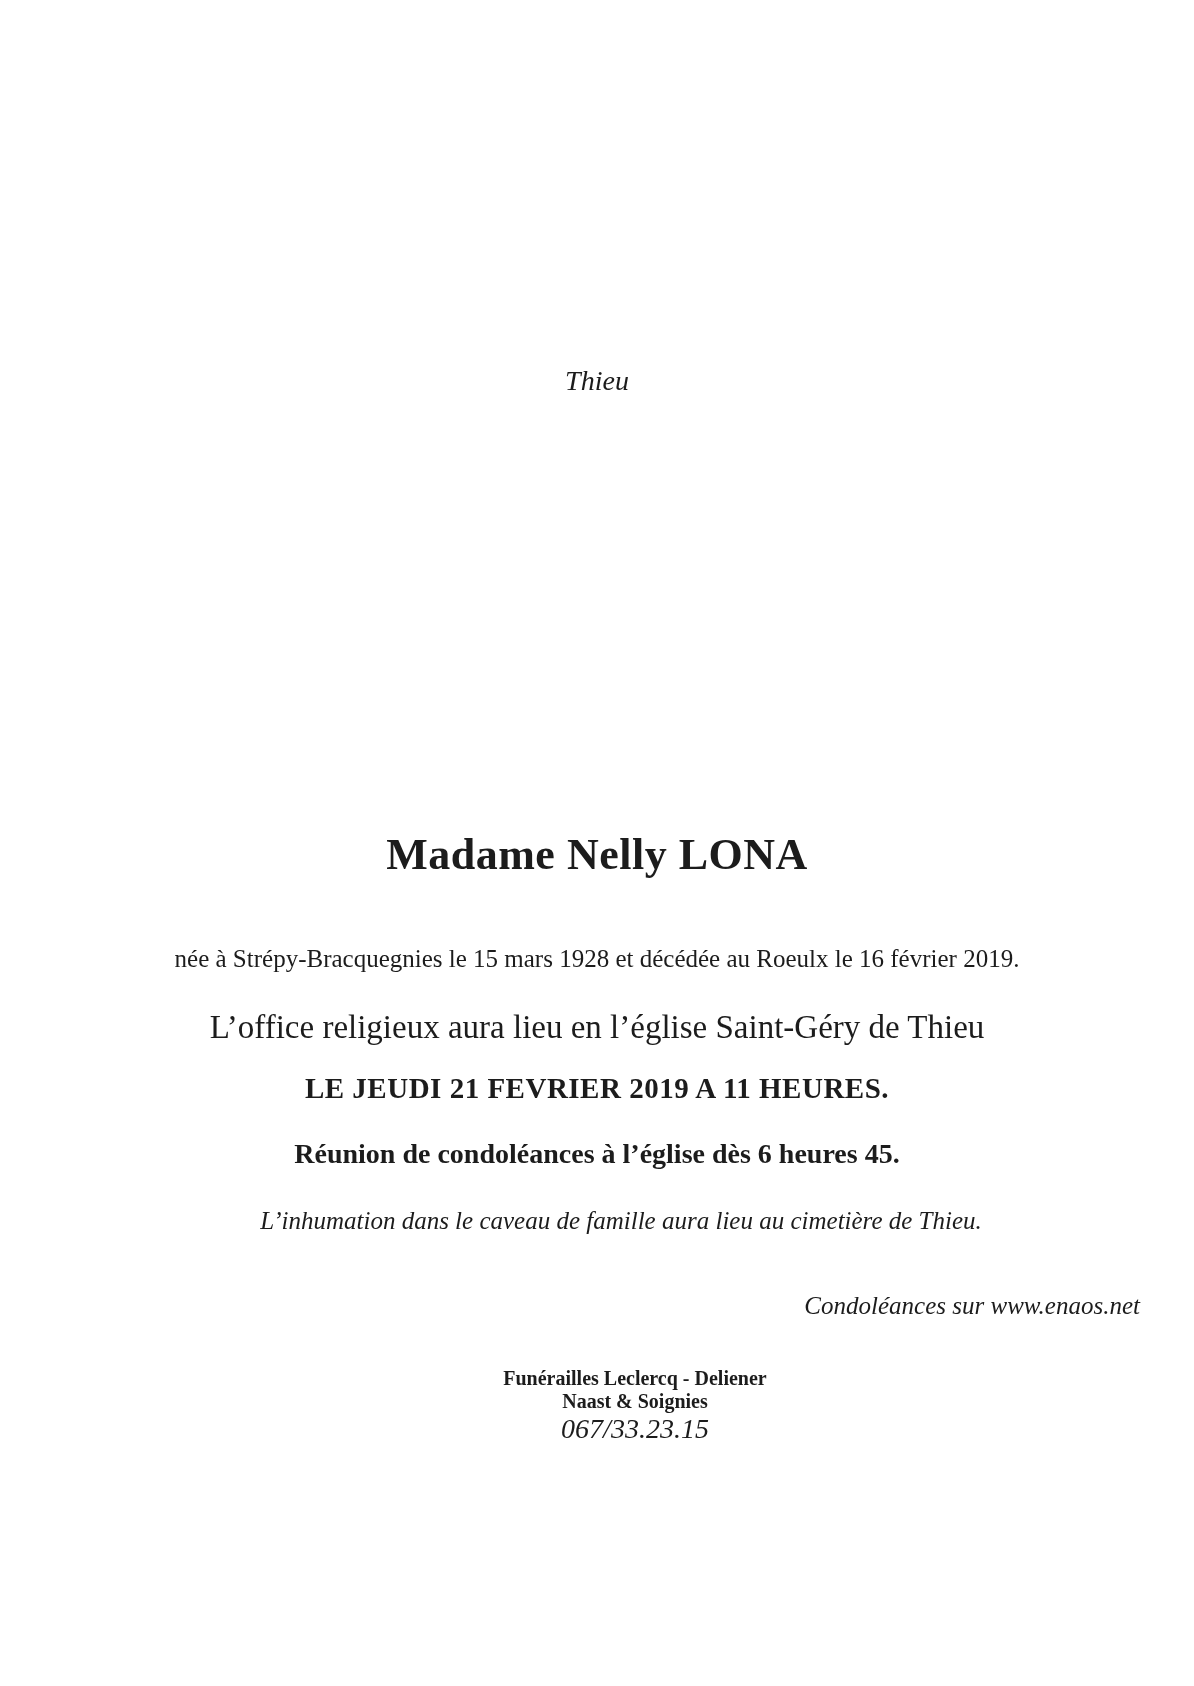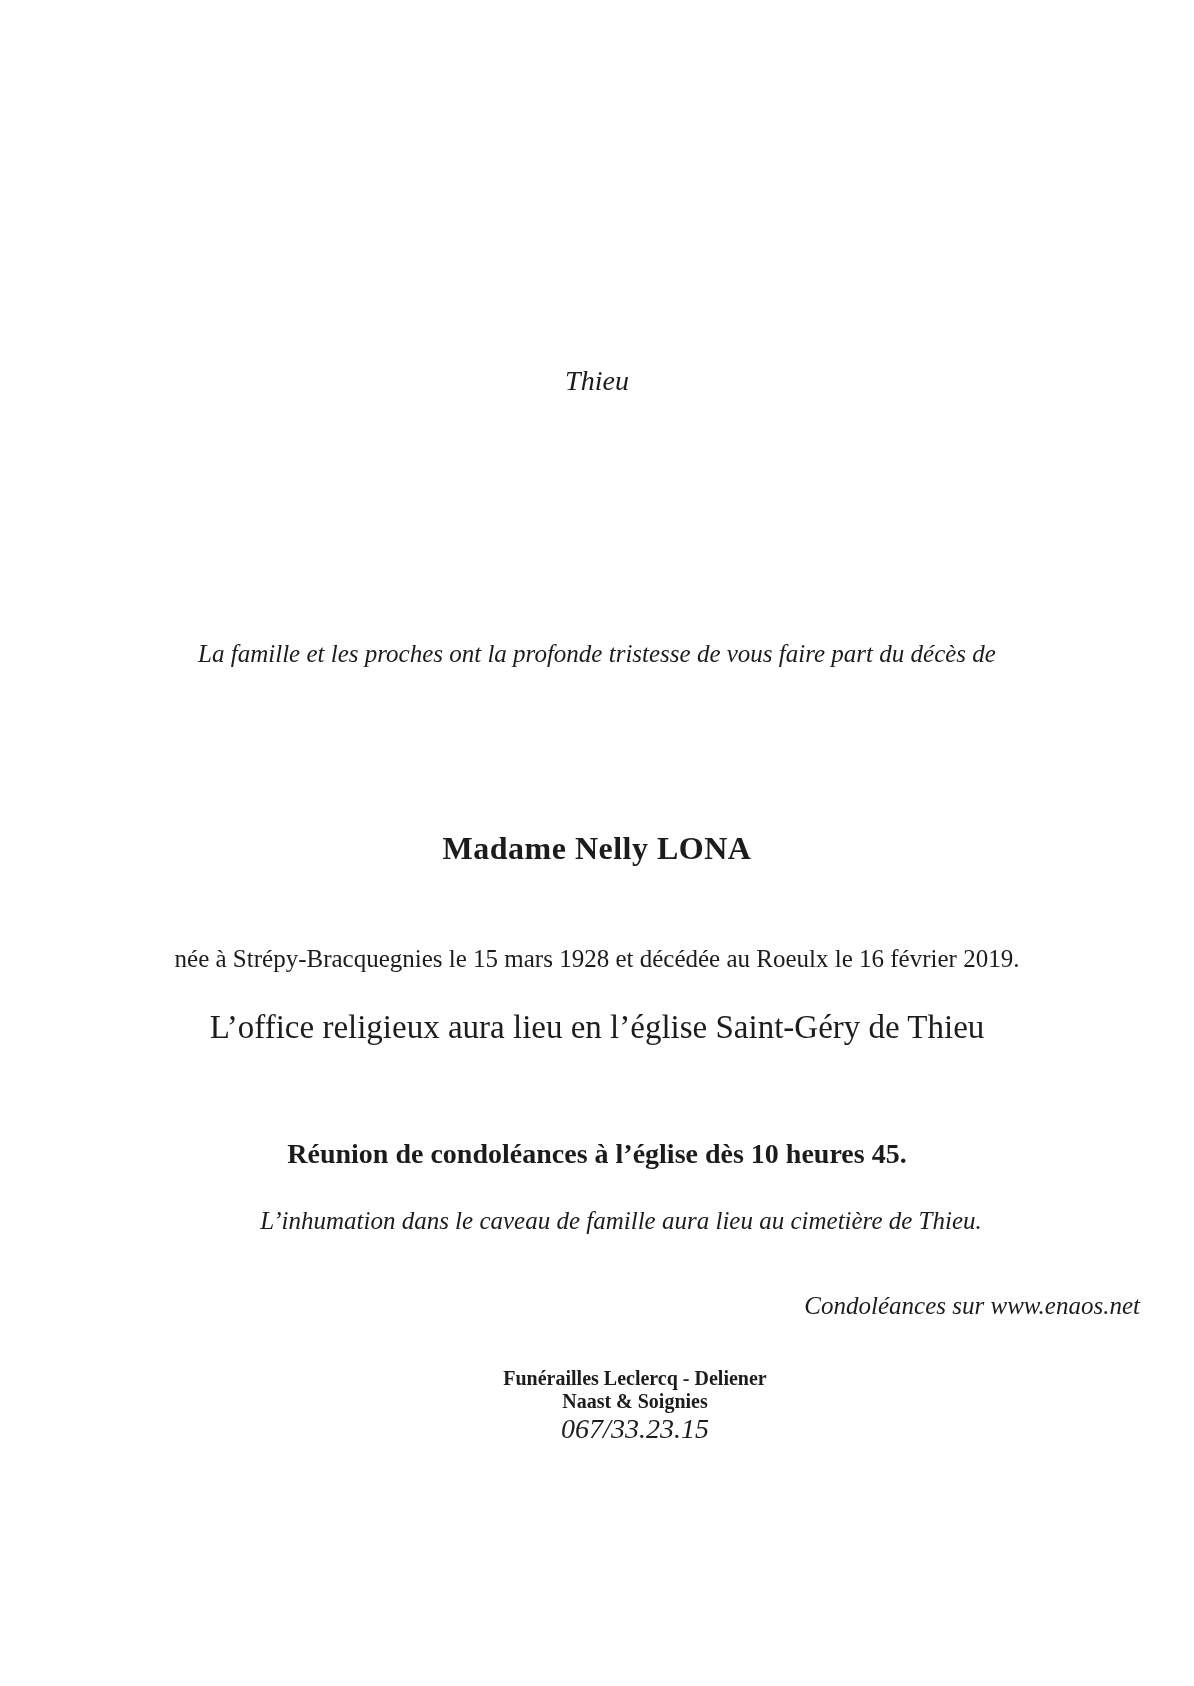--- a/index.html
+++ b/index.html
@@ -22,21 +22,21 @@
     width: 100%;
     text-align: center;
     line-height: 1.1;
     white-space: nowrap;
   }
   .italic  { font-style: italic; }
   .bold    { font-weight: bold; }
 
   .loc            { top: 366px;  font-size: 28px; }
   .announce       { top: 640px;  font-size: 25px; }
-  .name           { top: 831px;  font-size: 32px; letter-spacing: 0.5px; }
+  .name           { top: 831px;  font-size: 44px; letter-spacing: 0.5px; }
   .subtitle       { top: 880px;  font-size: 25px; }
   .lifedates      { top: 945px;  font-size: 25px; }
   .service        { top: 1009px; font-size: 33px; }
   .service-dt     { top: 1073px; font-size: 29px; letter-spacing: 0.5px; }
   .gathering      { top: 1139px; font-size: 28px; }
   .burial         { top: 1207px; font-size: 25px; padding-left: 24px; }
   .condolences    {
     top: 1292px;
     left: auto;
     right: 54px;
@@ -49,31 +49,31 @@
   .fh-loc         { top: 1390px; font-size: 20px; left: 38px; }
   .fh-phone       { top: 1414px; font-size: 28px; left: 38px; }
 </style>
 </head>
 <body>
 
 <div id="page">
 
   <div class="line italic loc">Thieu</div>
 
-  <div class="line italic announce">La famille et les proches ont la profonde tristesse de vous faire part du décès de</div>
 
   <div class="line bold name">Madame Nelly LONA</div>
 
 
   <div class="line lifedates">née à Strépy-Bracquegnies le 15 mars 1928 et décédée au Roeulx le 16 février 2019.</div>
 
   <div class="line service">L’office religieux aura lieu en l’église Saint-Géry de Thieu</div>
 
+  <div class="line bold service-dt">LE JEUDI 21 FEVRIER 2019 A 11 HEURES.</div>
 
-  <div class="line bold gathering">Réunion de condoléances à l’église dès 10 heures 45.</div>
+  <div class="line bold gathering">Réunion de condoléances à l’église dès 6 heures 45.</div>
 
   <div class="line italic burial">L’inhumation dans le caveau de famille aura lieu au cimetière de Thieu.</div>
 
   <div class="line italic condolences">Condoléances sur www.enaos.net</div>
 
   <div class="line bold fh-name">Funérailles Leclercq - Deliener</div>
 
   <div class="line bold fh-loc">Naast &amp; Soignies</div>
 
   <div class="line italic fh-phone">067/33.23.15</div>

